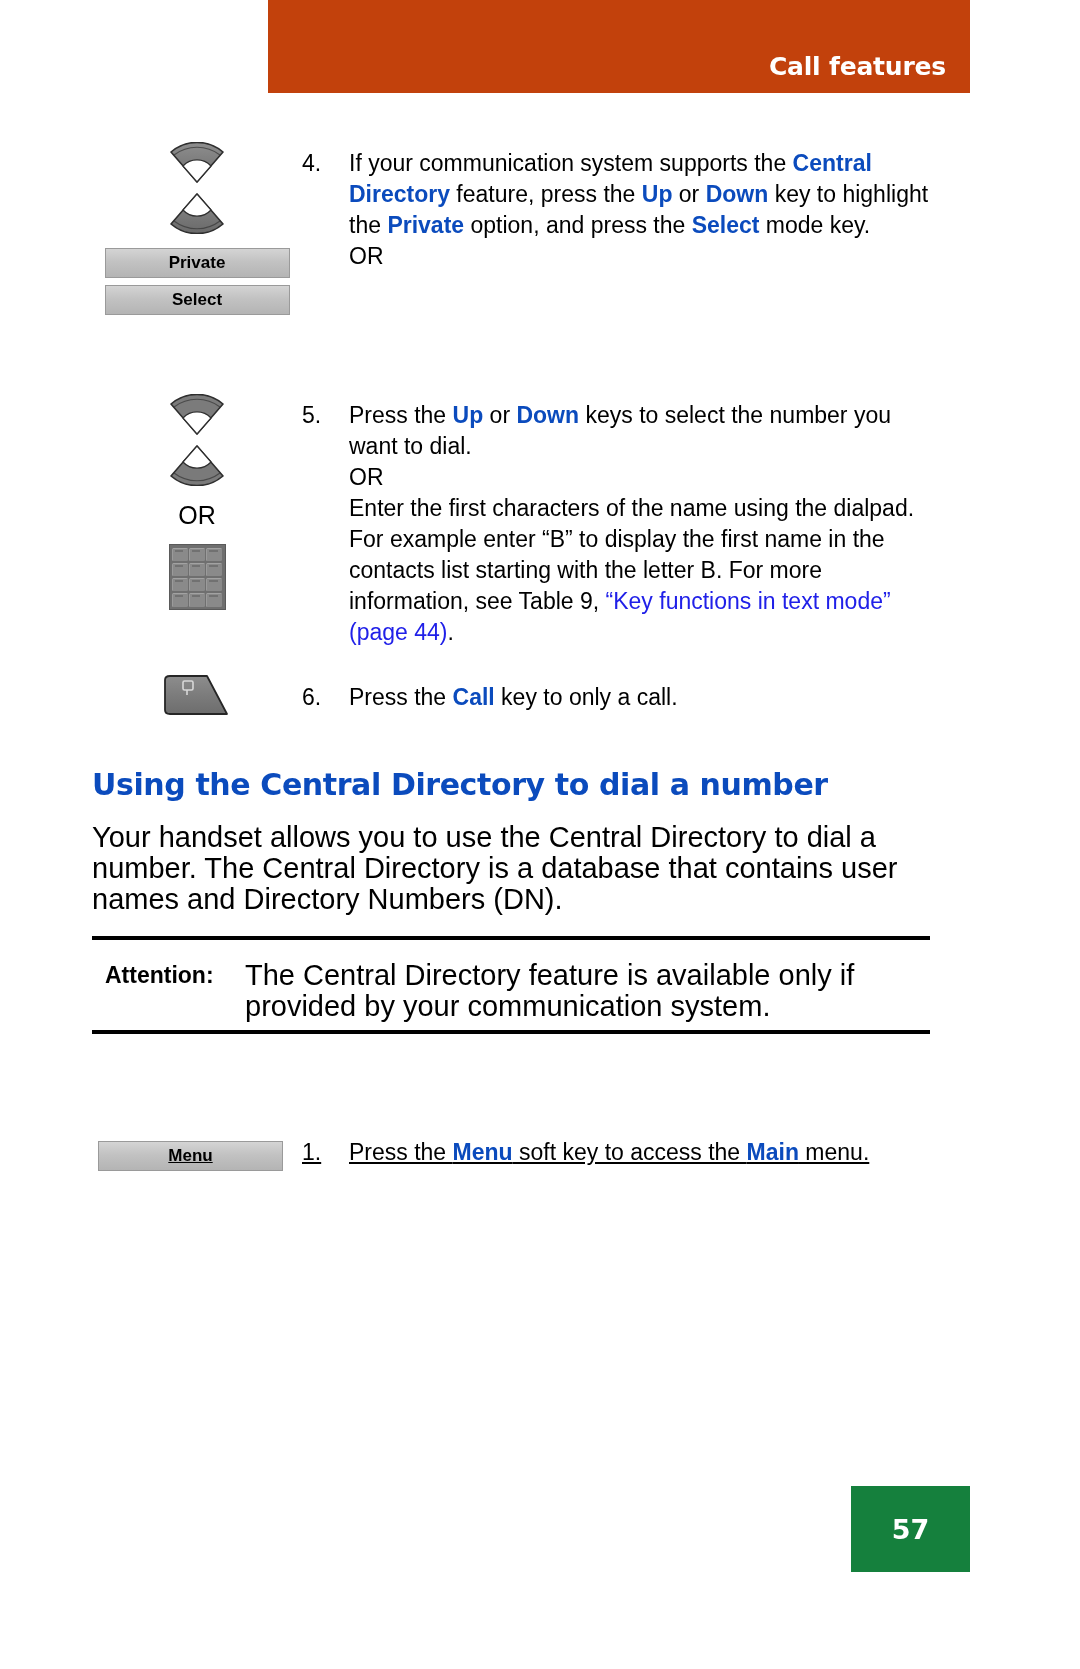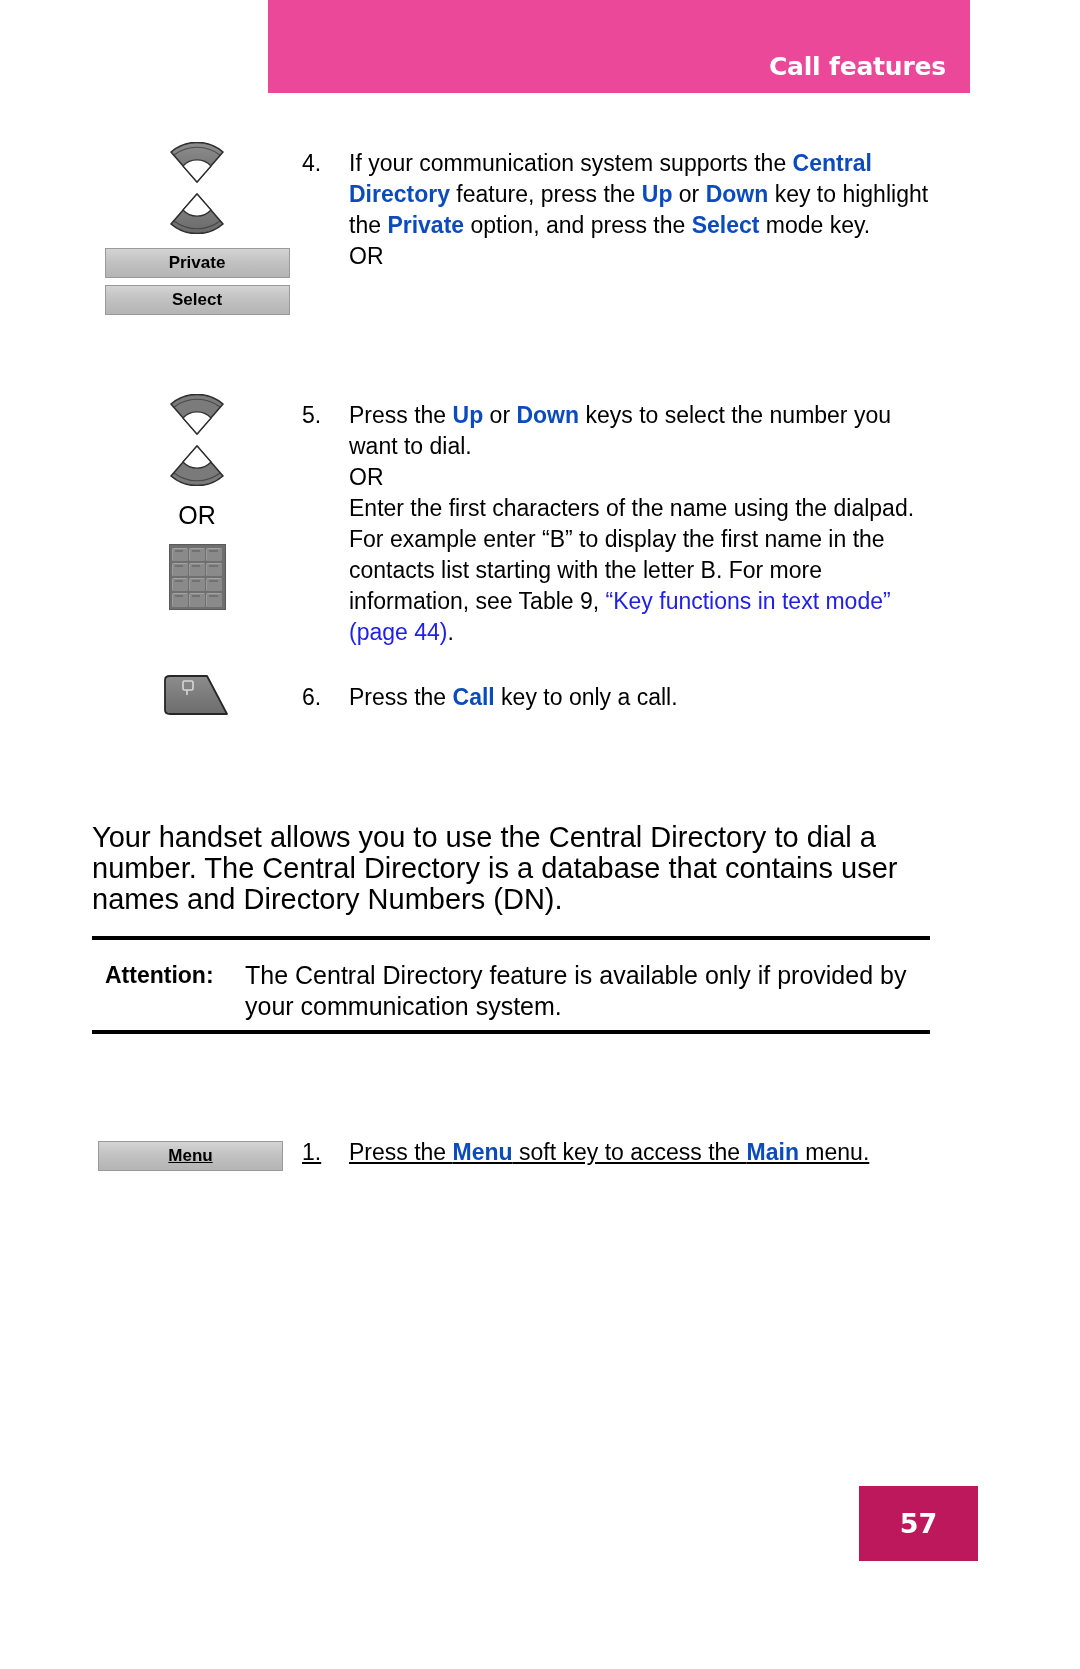--- a/index.html
+++ b/index.html
@@ -16,21 +16,21 @@
     -webkit-font-smoothing: antialiased;
   }
 
   
   .header-bar {
     position: absolute;
     left: 268px;
     top: 0;
     width: 702px;
     height: 93px;
-    background: #ec4899;
+    background: #c2410c;
   }
   .header-title {
     position: absolute;
     right: 24px;
     bottom: 12px;
     color: #ffffff;
     font-size: 25px;
     font-weight: bold;
     letter-spacing: -0.2px;
     font-family: "DejaVu Sans", sans-serif;
@@ -191,38 +191,37 @@
     width: 825px;
   }
   .attention-label {
     flex: 0 0 140px;
     font-size: 23px;
     font-weight: bold;
     color: #000;
     line-height: 31px;
   }
   .attention-text {
-    font-size: 25px;
+    font-size: 29px;
     line-height: 31px;
     color: #000;
     width: 685px;
   }
 
   
   .footer-box {
     position: absolute;
     left: 851px;
     top: 1486px;
     width: 119px;
-    height: 75px;
-    background: #be185d;
+    height: 86px;
+    background: #15803d;
     display: flex;
     align-items: center;
     justify-content: center;
-    margin-left: 8px;
   }
   .footer-num {
     color: #ffffff;
     font-size: 27px;
     font-weight: bold;
     font-family: "DejaVu Sans", sans-serif;
   }
 </style>
 </head>
 <body>
@@ -341,20 +340,21 @@
       </div>
     </div>
     <div class="step-body" style="padding-top:14px;">
       <div class="step-num">6.</div>
       <div class="step-text">
         <span>Press the </span><span class="b">Call</span><span> key to only a call.</span>
       </div>
     </div>
   </div>
 
+  <div class="section-heading">Using the Central Directory to dial a number</div>
 
   <div class="para" style="left:92px; top:822px; width:835px;">Your handset allows you to use the Central Directory to dial a number. The Central Directory is a database that contains user names and Directory Numbers (DN).</div>
 
   <div class="rule" style="top:936px;"></div>
   <div class="attention">
     <div class="attention-label">Attention:</div>
     <div class="attention-text">The Central Directory feature is available only if provided by your communication system.</div>
   </div>
   <div class="rule" style="top:1030px;"></div>
 

